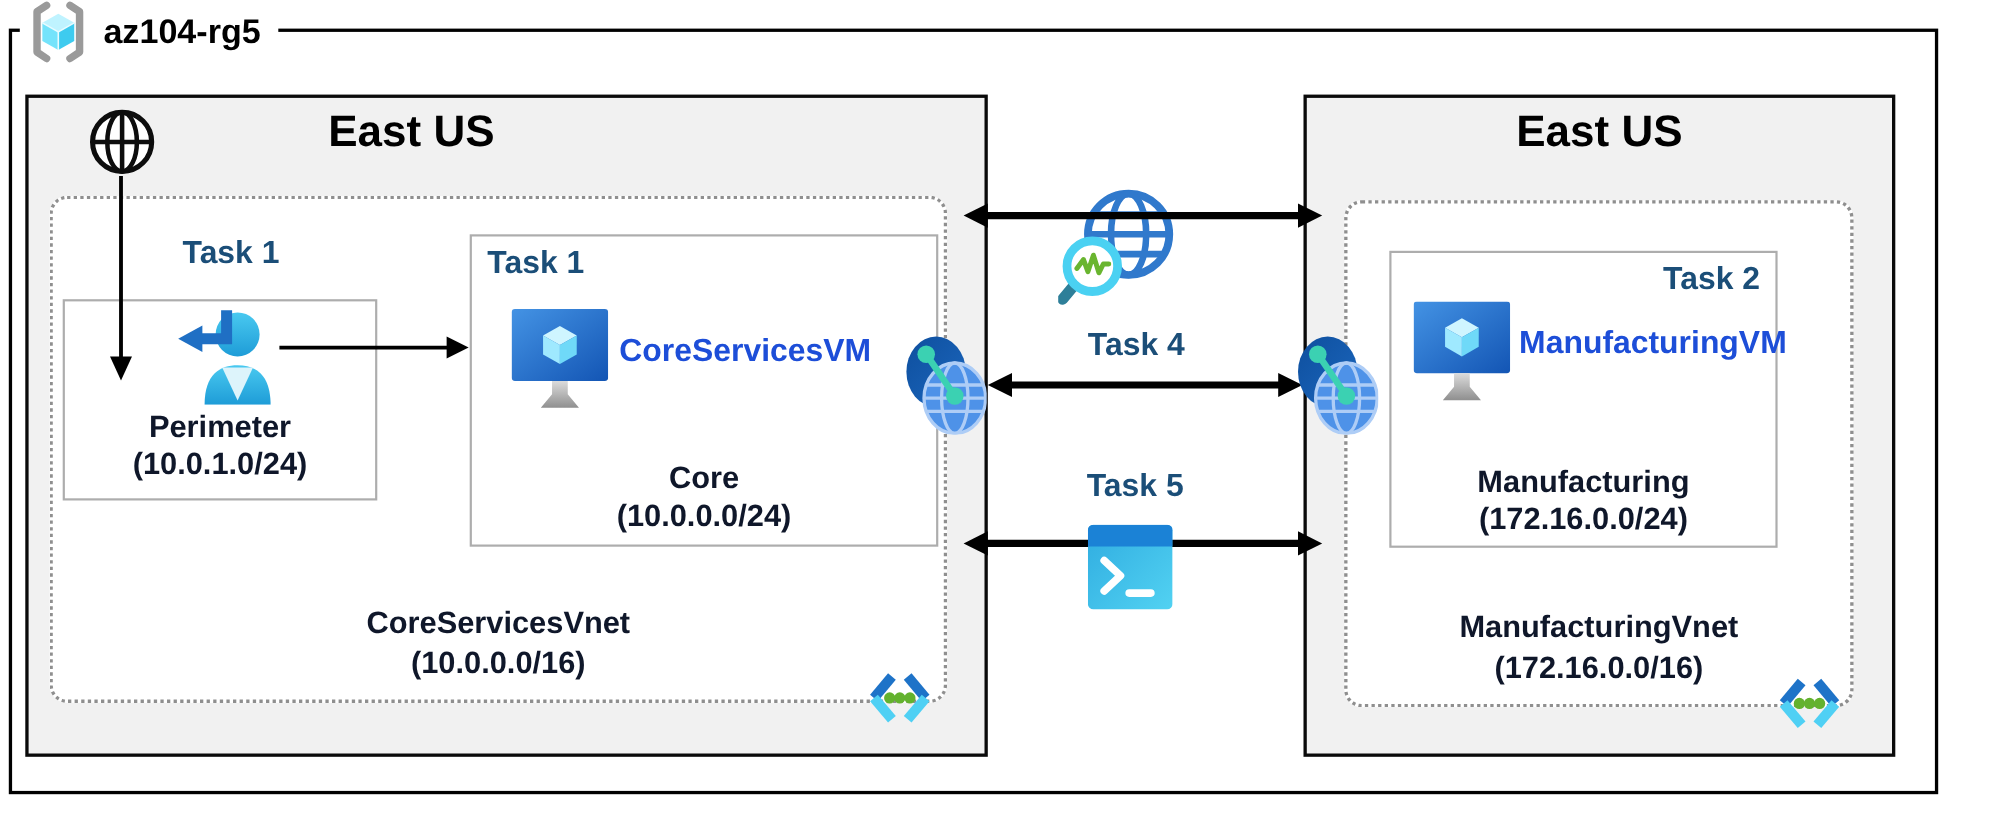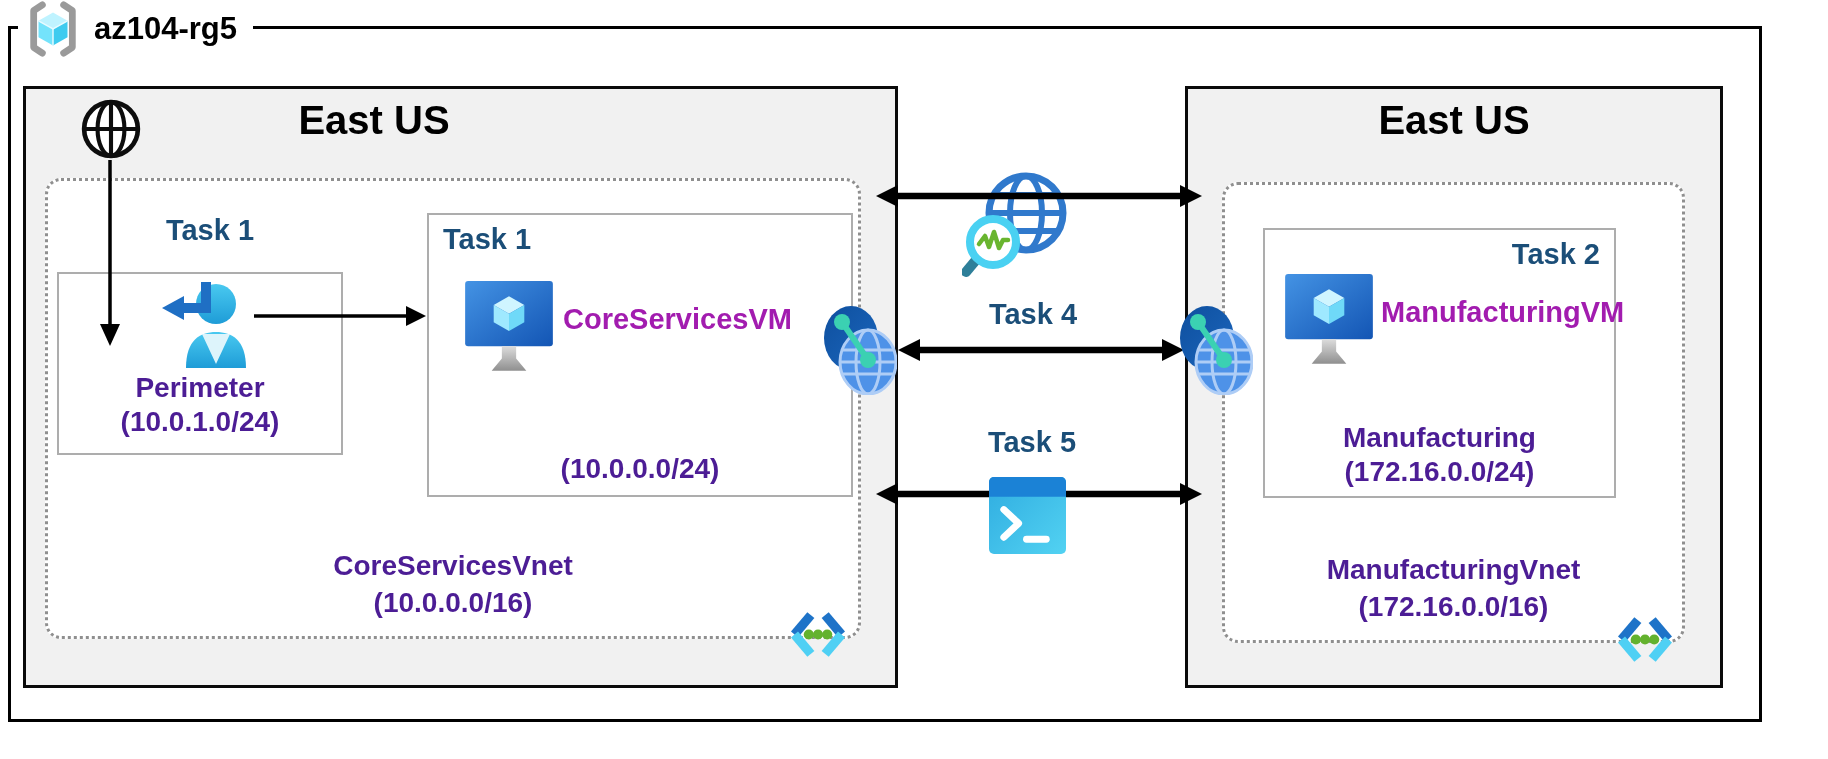--- a/index.html
+++ b/index.html
@@ -24,22 +24,22 @@
   .vnet-left  { left:45px;  top:178px; width:816px; height:461px; }
   .vnet-right { left:1222px; top:182px; width:463px; height:461px; }
 
   
   .inner-box { background:#ffffff; border:2px solid #ADADAD; z-index:3; }
   .perimeter-box { left:57px; top:272px; width:286px; height:183px; }
   .task1-box { left:427px; top:213px; width:426px; height:284px; }
   .task2-box { left:1263px; top:228px; width:353px; height:270px; }
 
   .task-label { font-size:29px; font-weight:bold; color:#1B4E78; z-index:3; white-space:nowrap; }
-  .bold-text  { font-size:28px; font-weight:bold; color:#4c1d95; text-align:center; z-index:3; }
-  .vm-name    { font-size:29px; font-weight:bold; color:#a21caf; white-space:nowrap; z-index:3; }
+  .bold-text  { font-size:28px; font-weight:bold; color:#0f172a; text-align:center; z-index:3; }
+  .vm-name    { font-size:29px; font-weight:bold; color:#1d4ed8; white-space:nowrap; z-index:3; }
   .centered   { width:100%; text-align:center; }
 
   .icon { z-index:3; }
   .icon-over { z-index:5; }
   .arrows { left:0; top:0; width:1828px; height:759px; z-index:4; pointer-events:none; }
 </style>
 </head>
 <body>
 
 <div class="canvas">
@@ -108,20 +108,21 @@
             <stop offset="1" stop-color="#8F8F8F"></stop>
         </linearGradient>
       </defs>
       <rect x="0" y="0" width="86" height="64" rx="3" fill="url(#vm1s)"></rect>
       <polygon points="43,15 58,23.5 43,32 28,23.5" fill="#CFF5FF"></polygon>
       <polygon points="28,23.5 43,32 43,49 28,40.5" fill="#9FE9FF"></polygon>
       <polygon points="58,23.5 43,32 43,49 58,40.5" fill="#6FD9F8"></polygon>
       <path d="M36 64 h14 v12 l10 12 h-34 l10 -12 z" fill="url(#vm1t)"></path>
     </svg>
     <div class="abs vm-name" style="left:134px; top:88px;">CoreServicesVM</div>
+    <div class="abs bold-text centered" style="top:204px;">Core</div>
     <div class="abs bold-text centered" style="top:238px;">(10.0.0.0/24)</div>
   </div>
 
   <div class="abs" style="left:45px; top:550px; width:816px; z-index:3;">
     <div class="bold-text">CoreServicesVnet</div>
     <div class="bold-text" style="margin-top:5px;">(10.0.0.0/16)</div>
   </div>
 
   <svg class="abs icon" style="left:788px; top:611px;" width="60" height="47" viewBox="0 0 58 46">
     <line x1="22" y1="4" x2="6" y2="23" stroke="#1E73C8" stroke-width="9"></line>

